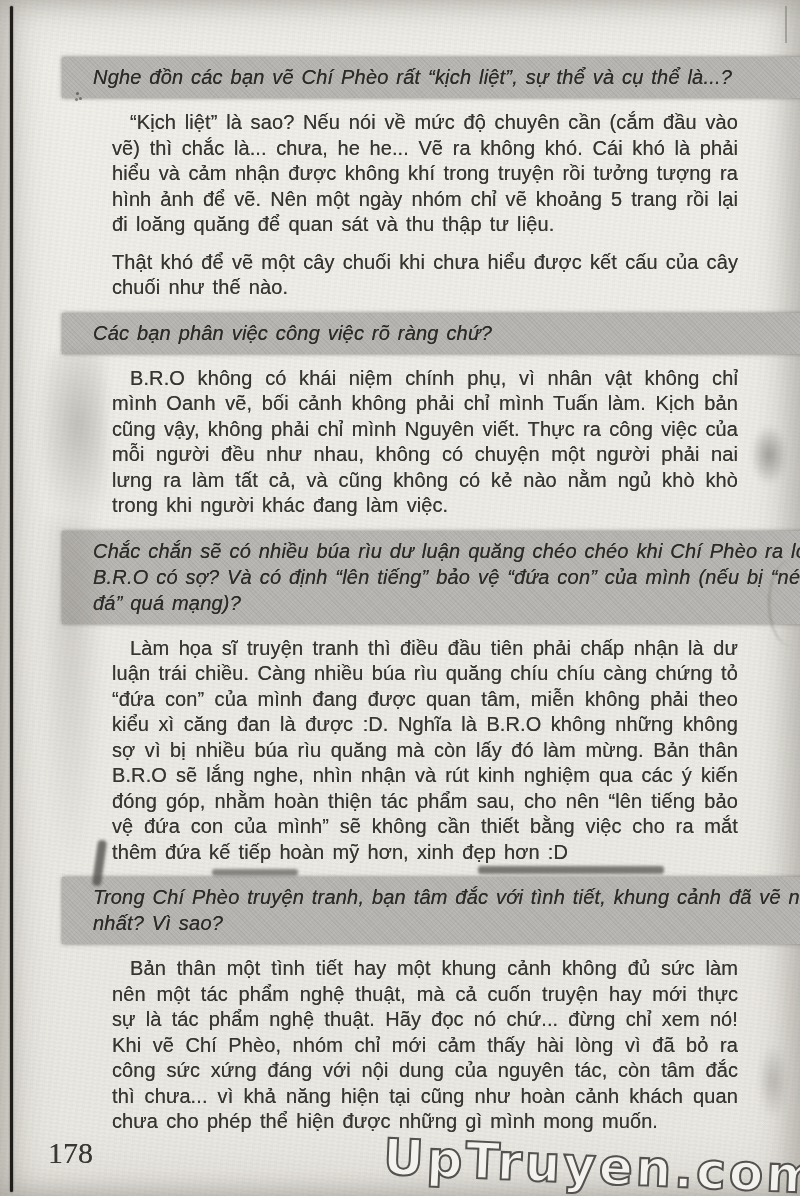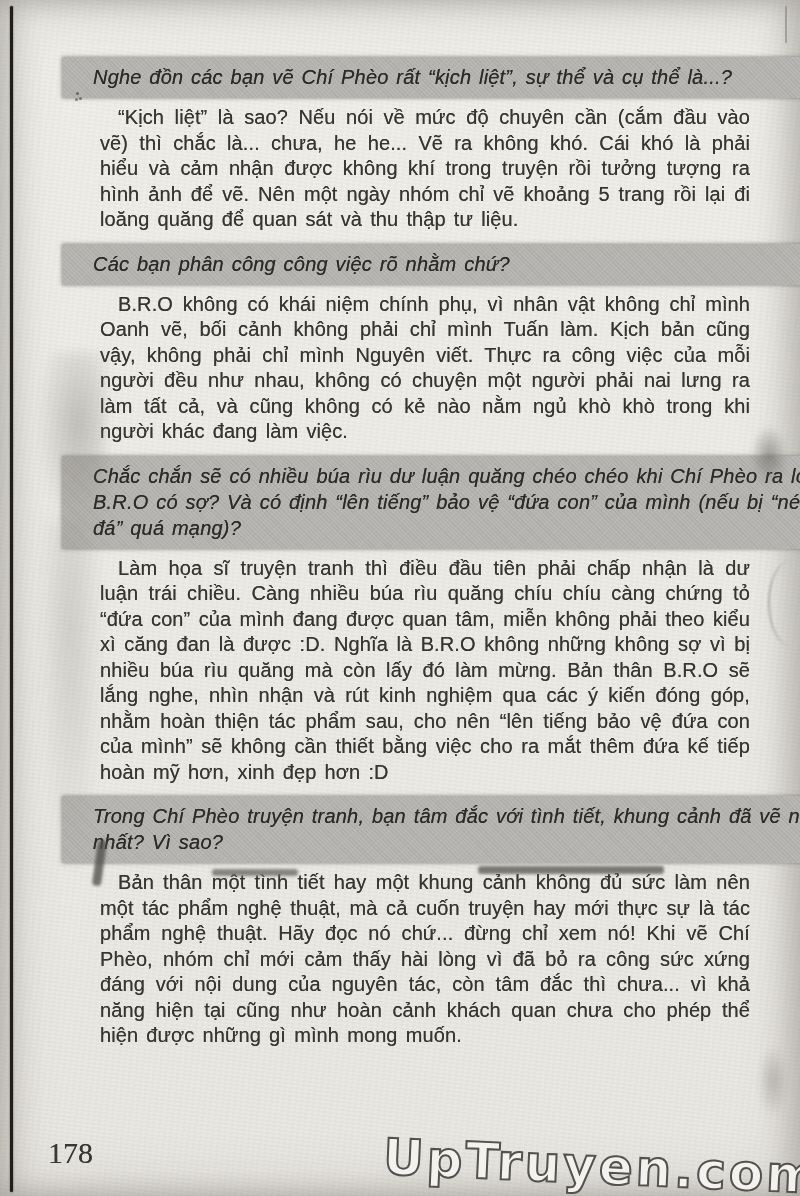--- a/index.html
+++ b/index.html
@@ -51,21 +51,21 @@
     width: 650px;
     box-sizing: border-box;
     font-size: 20px;
     line-height: 25.5px;
     letter-spacing: .1px;
     word-spacing: 2.5px;
     text-align: justify;
     color: #373531;
     text-shadow: 0 0 .5px rgba(50,48,44,.75);
   }
-  .answer p { margin: 0; }
+  .answer p { margin: 12px; }
   .answer p:first-child { text-indent: 18px; }
 
   
   .page-number {
     position: absolute;
     left: 48px;
     top: 1136px;
     font-family: "Liberation Serif", serif;
     font-size: 30px;
     color: #3a3833;
@@ -157,22 +157,23 @@
   <div class="artifact smear-1"></div>
   <div class="artifact smear-2"></div>
   <div class="artifact blob-right-1"></div>
   <div class="artifact arc-right-1"></div>
   <div class="artifact blob-right-2"></div>
 
   <div>
       <div class="q-header"><span>Nghe đồn các bạn vẽ Chí Phèo rất “kịch liệt”, sự thể và cụ thể là...?</span></div>
       <div class="answer">
         <p>“Kịch liệt” là sao?  Nếu nói về mức độ chuyên cần (cắm đầu vào vẽ) thì chắc là... chưa, he he... Vẽ ra không khó. Cái khó là phải hiểu và cảm nhận được không khí trong truyện rồi tưởng tượng ra hình ảnh để vẽ. Nên một ngày nhóm chỉ vẽ khoảng 5 trang rồi lại đi loăng quăng để quan sát và thu thập tư liệu.</p>
+        <p>Thật khó để vẽ một cây chuối khi chưa hiểu được kết cấu của cây chuối như thế nào.</p>
       </div>
-      <div class="q-header"><span>Các bạn phân công công việc rõ nhằm chứ?</span></div>
+      <div class="q-header"><span>Các bạn phân việc công việc rõ ràng chứ?</span></div>
       <div class="answer">
         <p>B.R.O không có khái niệm chính phụ, vì nhân vật không chỉ mình Oanh vẽ, bối cảnh không phải chỉ mình Tuấn làm. Kịch bản cũng vậy, không phải chỉ mình Nguyên viết. Thực ra công việc của mỗi người đều như nhau, không có chuyện một người phải nai lưng ra làm tất cả, và cũng không có kẻ nào nằm ngủ khò khò trong khi người khác đang làm việc.</p>
       </div>
       <div class="q-header"><span>Chắc chắn sẽ có nhiều búa rìu dư luận quăng chéo chéo khi Chí Phèo ra lò, B.R.O có sợ? Và có định “lên tiếng” bảo vệ “đứa con” của mình (nếu bị “ném đá” quá mạng)?</span></div>
       <div class="answer">
         <p>Làm họa sĩ truyện tranh thì điều đầu tiên phải chấp nhận là dư luận trái chiều. Càng nhiều búa rìu quăng chíu chíu càng chứng tỏ “đứa con” của mình đang được quan tâm, miễn không phải theo kiểu xì căng đan là được :D. Nghĩa là B.R.O không những không sợ vì bị nhiều búa rìu quăng mà còn lấy đó làm mừng. Bản thân B.R.O sẽ lắng nghe, nhìn nhận và rút kinh nghiệm qua các ý kiến đóng góp, nhằm hoàn thiện tác phẩm sau, cho nên “lên tiếng bảo vệ đứa con của mình” sẽ không cần thiết bằng việc cho ra mắt thêm đứa kế tiếp hoàn mỹ hơn, xinh đẹp hơn :D</p>
       </div>
       <div class="q-header"><span>Trong Chí Phèo truyện tranh, bạn tâm đắc với tình tiết, khung cảnh đã vẽ nào nhất? Vì sao?</span></div>
       <div class="answer">
         <p>Bản thân một tình tiết hay một khung cảnh không đủ sức làm nên một tác phẩm nghệ thuật, mà cả cuốn truyện hay mới thực sự là tác phẩm nghệ thuật. Hãy đọc nó chứ... đừng chỉ xem nó! Khi vẽ Chí Phèo, nhóm chỉ mới cảm thấy hài lòng vì đã bỏ ra công sức xứng đáng với nội dung của nguyên tác, còn tâm đắc thì chưa... vì khả năng hiện tại cũng như hoàn cảnh khách quan chưa cho phép thể hiện được những gì mình mong muốn.</p>

